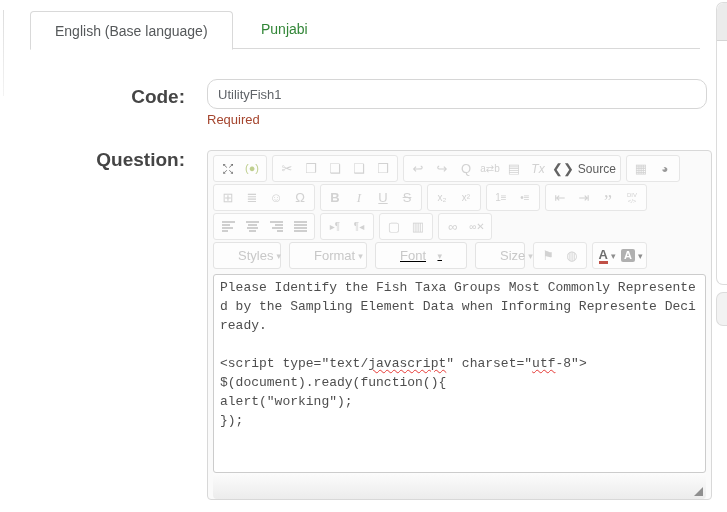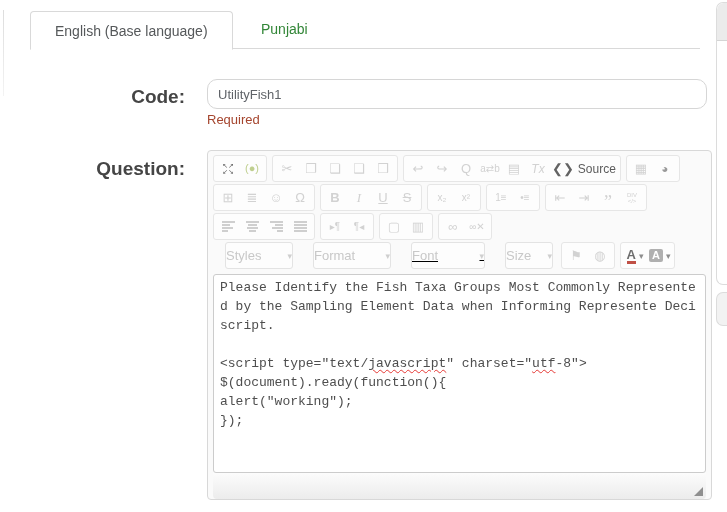--- a/index.html
+++ b/index.html
@@ -22,21 +22,21 @@
     border:1px solid #dcdcdc; border-right:none; border-radius:7px 0 0 7px; }
   #edge-panel-a { top:2px; height:283px; }
   #edge-panel-a .thumb { height:38px; background:#ebebeb; border-bottom:1px solid #d5d5d5;
     border-radius:7px 0 0 0; }
   #edge-panel-b { top:292px; height:34px; background:#f2f2f2; }
 
   
   .flabel { position:absolute; left:0; width:185px; text-align:right;
     font-size:19px; font-weight:bold; color:#454545; }
   #code-label { top:86px; }
-  #question-label { top:158px; }
+  #question-label { top:149px; }
   #code-input { position:absolute; left:207px; top:79px; width:500px; height:30px;
     border:1px solid #d6d6d6; border-radius:10px; padding:0 10px; font-size:13px;
     color:#5f6368; outline:none; font-family:"Liberation Sans", sans-serif; background:#fff; }
   #required-note { position:absolute; left:207px; top:112px; font-size:13px; color:#a5452e; }
 
   
   #editor { position:absolute; left:207px; top:150px; width:505px; height:350px;
     border:1px solid #d8d8d8; border-radius:4px; background:#fafafa;
     padding:4px 5px 0 5px; display:flex; flex-direction:column; }
   .trow { display:flex; margin-bottom:2px; }
@@ -75,21 +75,21 @@
     background-position:0 0,0 3px,0 6px,0 9px; }
   
   .ic.fg { color:#6e6e6e; font-weight:bold; font-size:13px; border-bottom:3px solid #c05046;
     padding-bottom:0px; }
   .ic.bg { color:#fff; font-weight:bold; font-size:11px; background:#b0b0b0;
     border-radius:2px; padding:1px 3px; }
   .caret { font-size:9px; color:#8d8d8d; margin-left:3px; }
   
   .combo { display:inline-flex; align-items:center; justify-content:space-between;
     border:1px solid #e3e3e3; border-radius:3px; background:#fdfdfd; height:27px;
-    padding:0 0; margin-right:8px; cursor:pointer;margin-left:12px; }
+    padding:0 24px; margin-right:8px; cursor:pointer; }
   .combo .clabel { font-size:13px; color:#c8c8c8; }
   .combo .caret { color:#cfcfcf; }
 
   
   #editor-content { margin-top:3px; height:199px; border:1px solid #ccc; border-radius:3px;
     background:#fff; padding:3px 6px; overflow:hidden;
     font-family:"Liberation Mono", monospace; font-size:13px; line-height:19px; color:#4e4e4e; }
   #editor-content .line { white-space:pre; min-height:19px; }
   .sq { text-decoration:underline; text-decoration-style:wavy; text-decoration-color:#e53935;
     text-decoration-thickness:1px; text-underline-offset:2px; }
@@ -286,21 +286,21 @@
             <span class="caret">▾</span>
           </a>
         </div>
         <div class="tgroup" style="border: none; background: transparent; padding: 0px; margin-right: 0px;">
           <a class="combo" style="width: 78px;">
             <span class="clabel">Format</span>
             <span class="caret">▾</span>
           </a>
         </div>
         <div class="tgroup" style="border: none; background: transparent; padding: 0px; margin-right: 0px;">
-          <a class="combo" style="width: 74px; text-decoration: underline;">
+          <a class="combo" style="width: 92px; text-decoration: underline;">
             <span class="clabel">Font</span>
             <span class="caret">▾</span>
           </a>
         </div>
         <div class="tgroup" style="border: none; background: transparent; padding: 0px; margin-right: 0px;">
           <a class="combo" style="width: 48px;">
             <span class="clabel">Size</span>
             <span class="caret">▾</span>
           </a>
         </div>
@@ -320,21 +320,21 @@
           <a class="tbtn en">
             <span class="ic bg">A</span>
             <span class="caret">▾</span>
           </a>
         </div>
       </div>
     </div>
   <div id="editor-content">
       <div class="line"><span>Please Identify the Fish Taxa Groups Most Commonly Represente</span></div>
       <div class="line"><span>d by the Sampling Element Data when Informing Represente Deci</span></div>
-      <div class="line"><span>script.</span></div>
+      <div class="line"><span>ready.</span></div>
       <div class="line"><span></span></div>
       <div class="line"><span>&lt;script type="text/</span><span class="sq">javascript</span><span>" charset="</span><span class="sq">utf</span><span>-8"&gt;</span></div>
       <div class="line"><span>$(document).ready(function(){</span></div>
       <div class="line"><span>alert("working");</span></div>
       <div class="line"><span>});</span></div>
     </div>
   <div id="editor-bottombar">
     <div id="resize-grip"></div>
   </div>
 </div>

